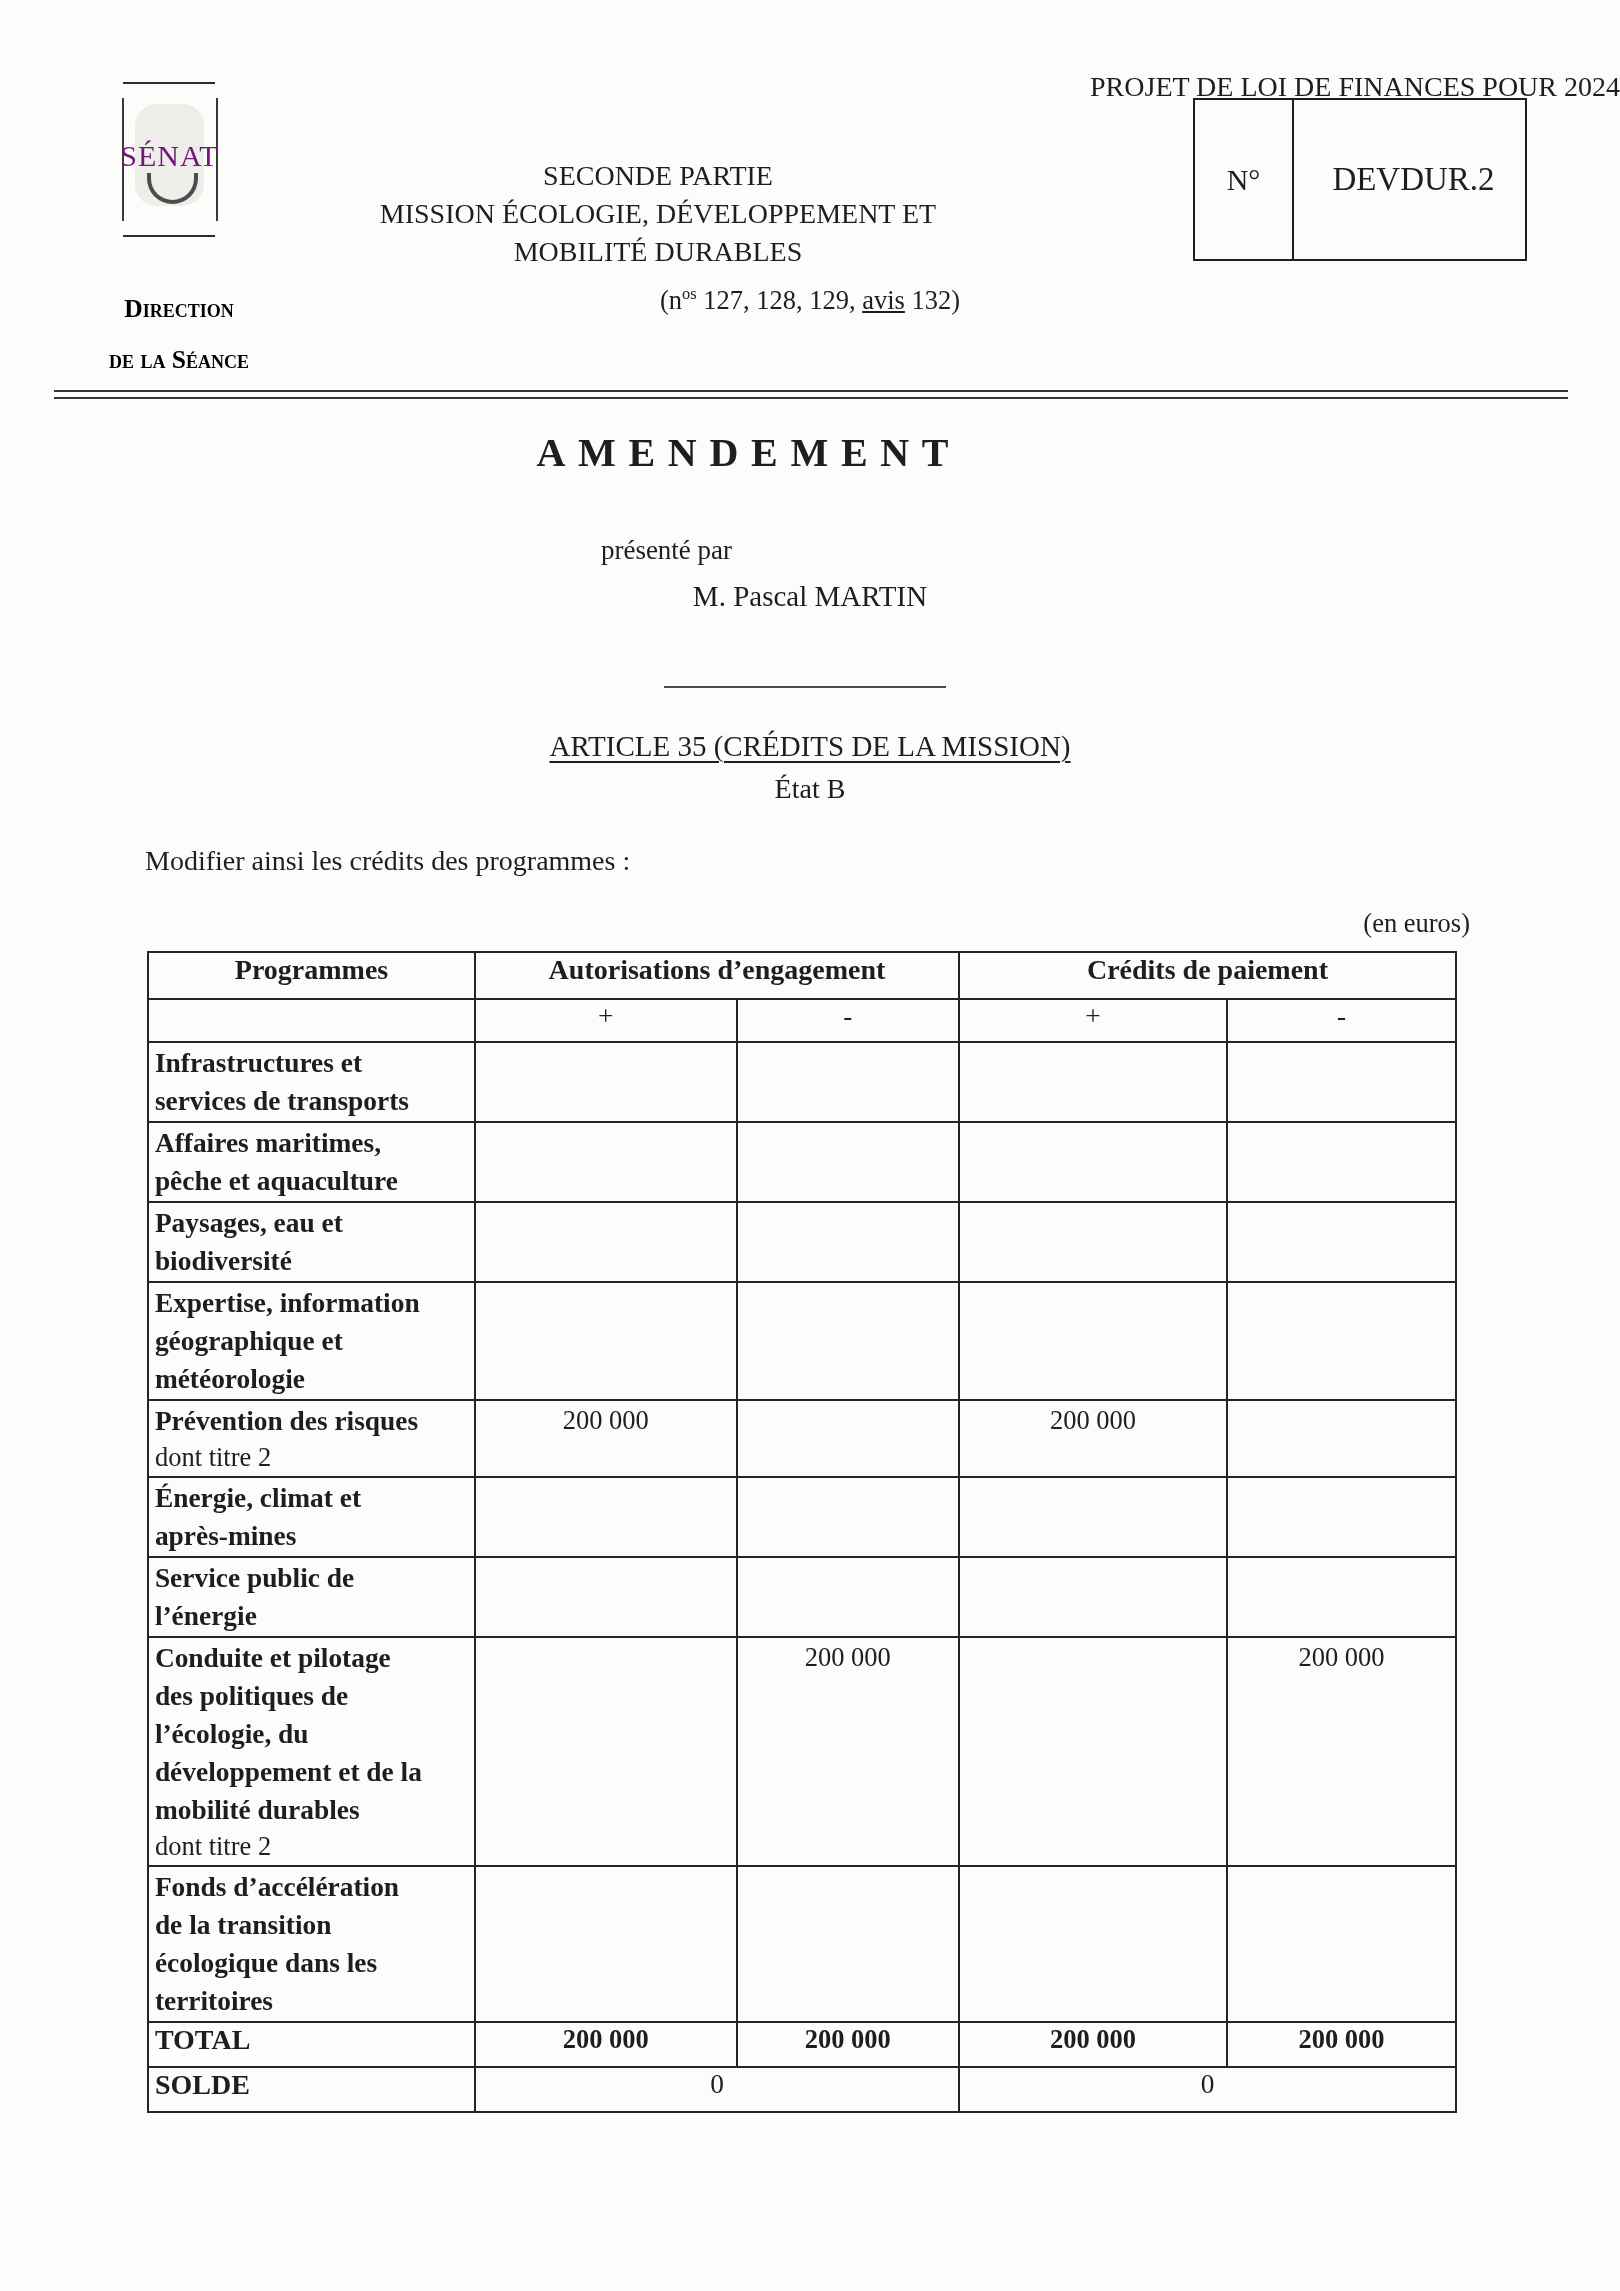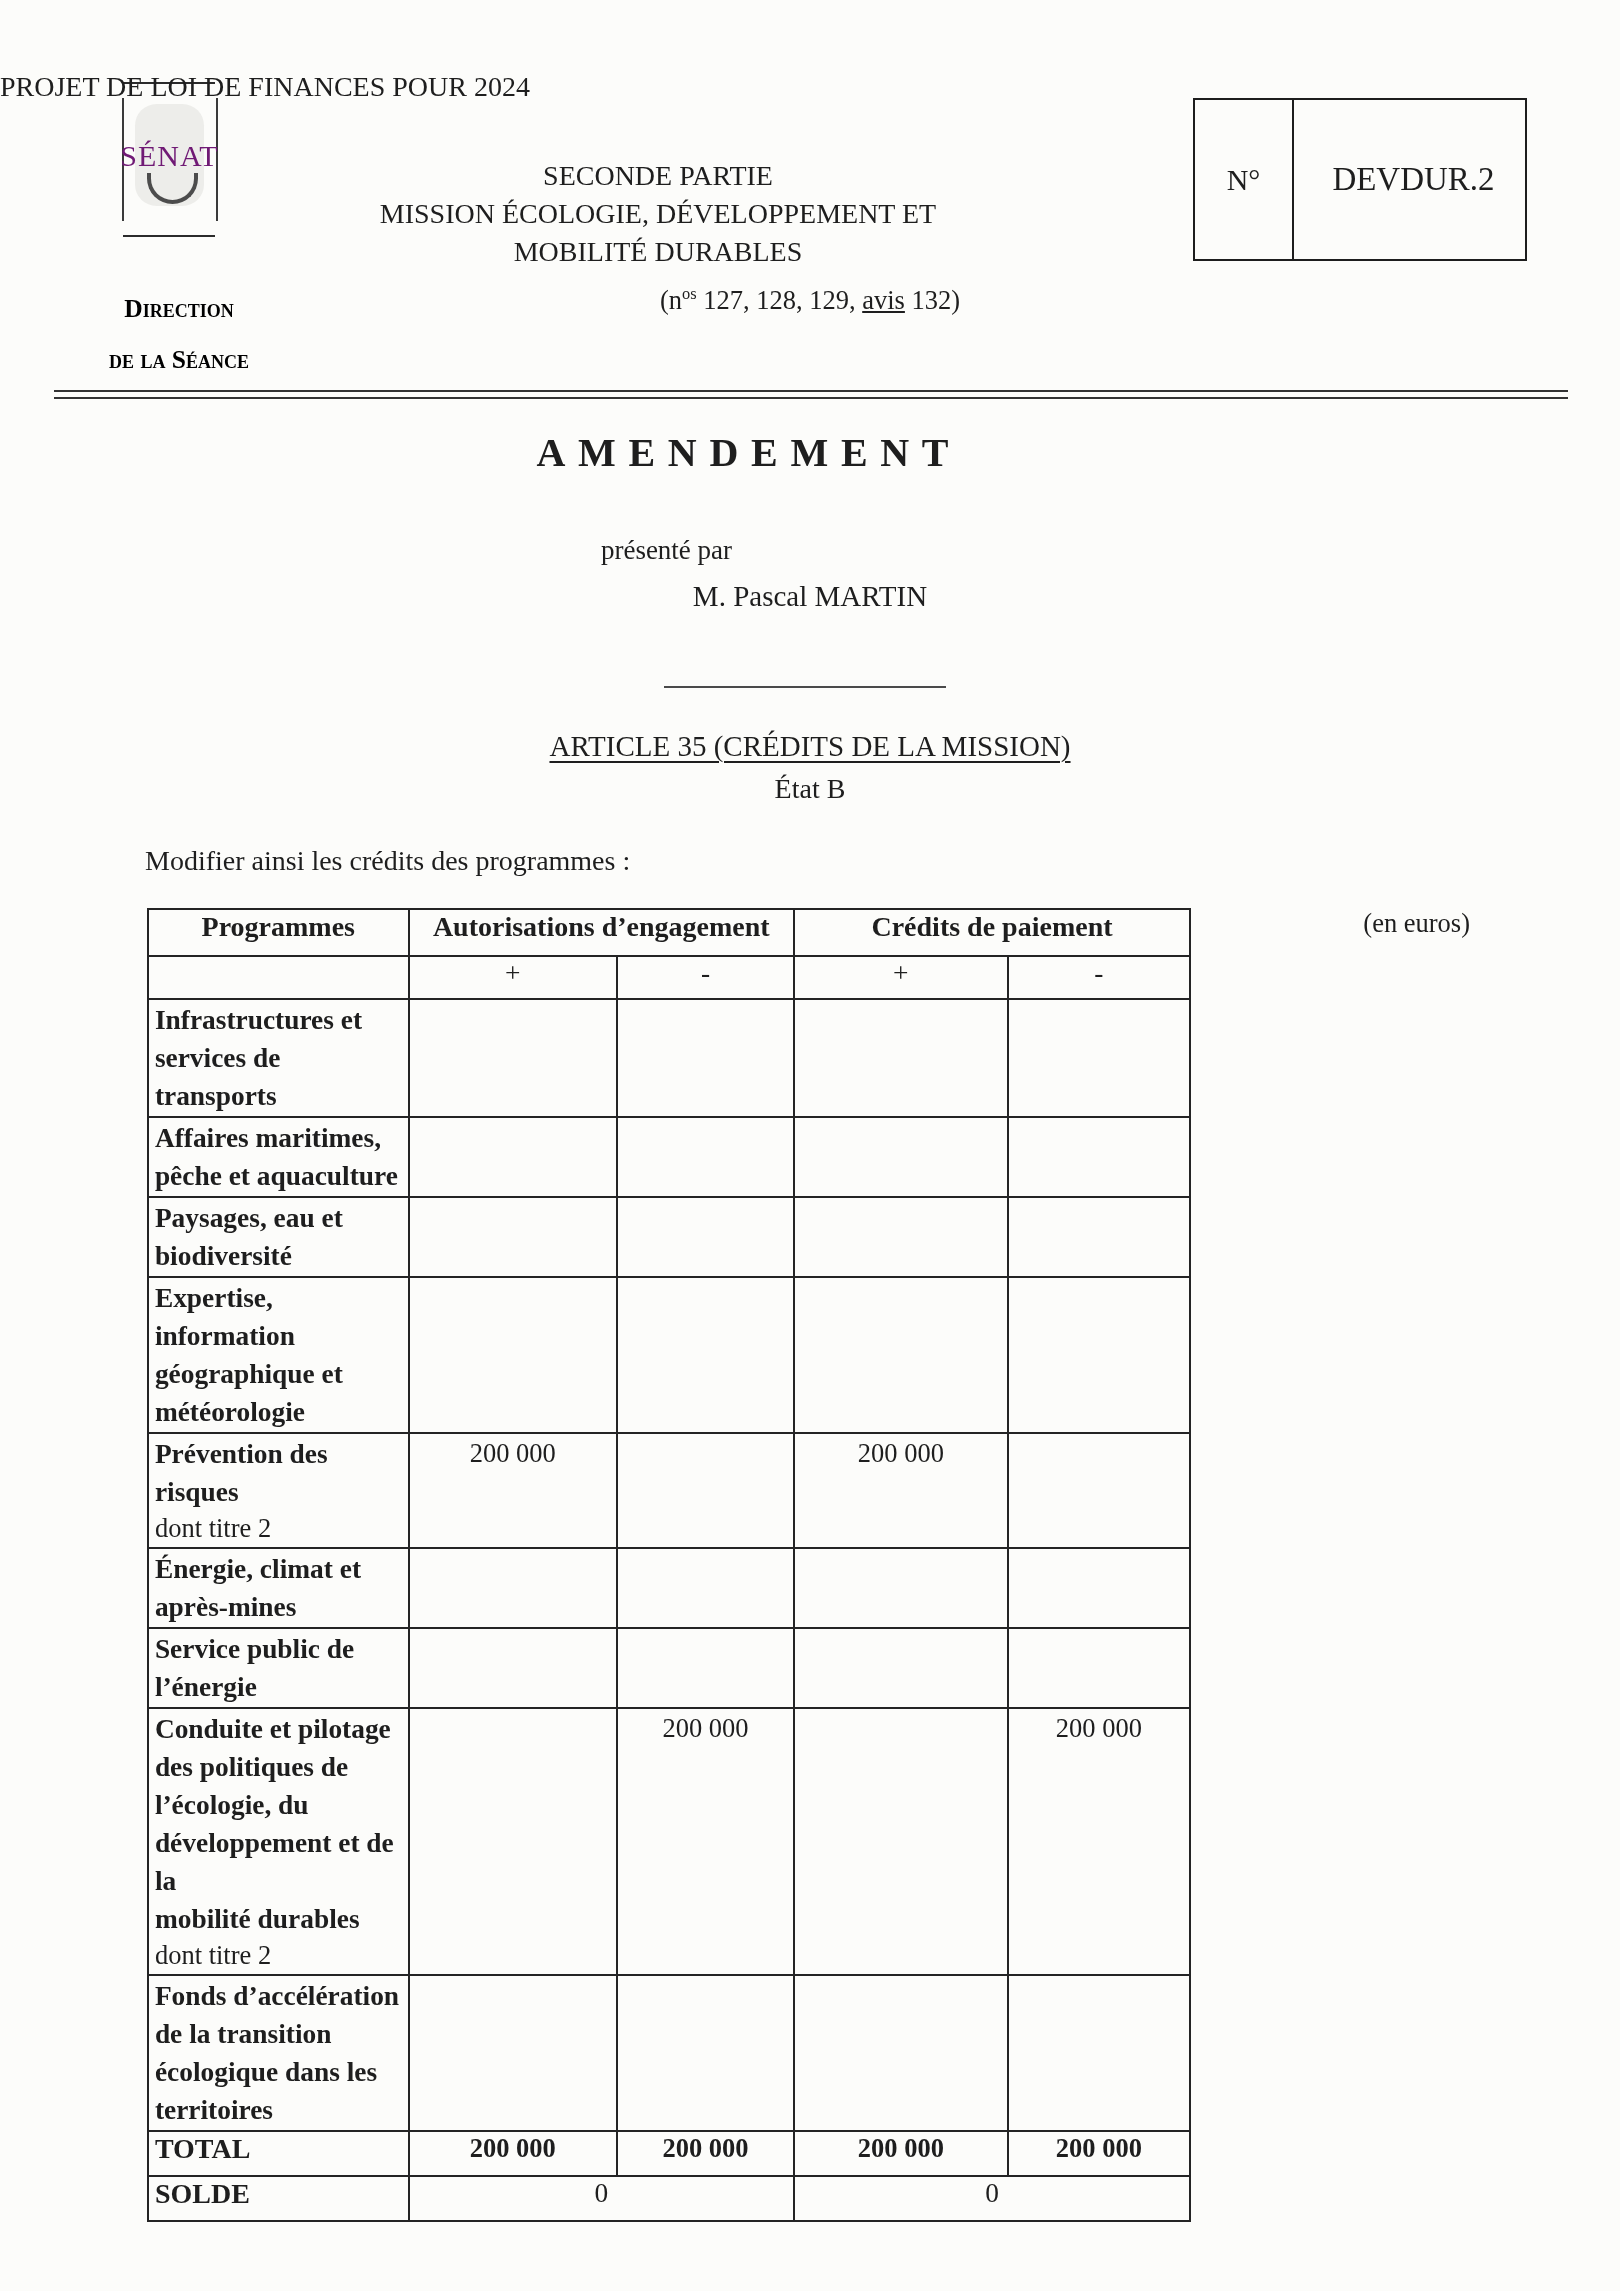--- a/index.html
+++ b/index.html
@@ -22,21 +22,21 @@
   .logo-bar.right{left:120px;}
   .logo-blob{position:absolute;left:39px;top:49px;width:69px;height:102px;background:#ededea;border-radius:21.6px;}
   .logo-text{position:absolute;left:0;top:84px;width:100%;text-align:center;
     font-size:30px;letter-spacing:1px;color:#701a75;font-family:Liberation Serif, serif;}
   .logo-arc{position:absolute;left:51px;top:118px;width:43px;height:26.5px;
     border:4.9px solid #4c4c4c;border-top:none;border-radius:0 0 43px 43px;}
   
   .direction{position:absolute;left:81px;top:294px;width:196px;text-align:center;
     font-variant:small-caps;font-weight:bold;font-size:25.5px;color:#000000;}
   .direction .l2{margin-top:20.6px;}
-  .head-title{position:absolute;left:0;top:71px;width:1620px;text-align:left;font-size:28px;}
+  .head-title{position:absolute;left:0;top:71px;width:1620px;text-align:right;font-size:28px;}
   .head-part{position:absolute;left:0;top:157px;width:1316px;text-align:center;
     font-size:28px;line-height:38px;}
   .head-ref{position:absolute;left:0;top:284px;width:1620px;text-align:center;font-size:26.5px;}
   .head-ref sup{font-size:0.62em;}
   .u{text-decoration:underline;}
   .num-box{position:absolute;left:1193px;top:98px;width:330px;height:159px;
     border:2.9px solid #1d1d1d;display:flex;background:#fcfcfa;}
   .num-label{width:97px;border-right:2.9px solid #1d1d1d;display:flex;align-items:center;
     justify-content:center;font-size:30px;}
   .num-value{flex:1;display:flex;align-items:center;justify-content:center;font-size:33px;padding-left:8px;}
@@ -47,21 +47,21 @@
     font-size:40px;font-weight:bold;letter-spacing:12.7px;text-indent:12.7px;}
   .presente{position:absolute;left:0;top:535px;width:1333px;text-align:center;font-size:27px;}
   .author{position:absolute;left:0;top:580px;width:1620px;text-align:center;font-size:29px;}
   .short-rule{position:absolute;left:664px;top:686px;width:282px;border-top:2px solid #4a4a4a;}
   .article{position:absolute;left:0;top:730px;width:1620px;text-align:center;font-size:29px;
     text-decoration:underline;text-decoration-thickness:2px;text-underline-offset:4.9px;}
   .etat{position:absolute;left:0;top:773px;width:1620px;text-align:center;font-size:28px;}
   .instruction{position:absolute;left:145px;top:845px;font-size:28px;}
   .euros{position:absolute;left:1078px;top:908px;width:392px;text-align:right;font-size:26.5px;}
   
-  .credits{position:absolute;left:147px;top:908px;width:1044px;
+  .credits{position:absolute;left:147px;top:951px;width:1310px;
     border-collapse:collapse;table-layout:fixed;border:2.9px solid #1b1b1b;}
   .credits th,.credits td{border:2px solid #242424;padding:1px 5.9px;vertical-align:top;}
   .th-prog{font-size:28px;font-weight:bold;text-align:center;vertical-align:middle;height:43px;}
   .th-group{font-size:28px;font-weight:bold;text-align:center;vertical-align:middle;height:43px;border-radius:17px;}
   .th-sign{font-size:27.4px;font-weight:normal;text-align:center;vertical-align:middle;height:39px;}
   .prog-name{font-size:27.4px;font-weight:bold;line-height:38px;white-space:pre-line;}
   .prog-note{font-size:26.5px;font-weight:normal;line-height:35px;}
   .val{text-align:center;font-size:26.5px;line-height:37px;padding-top:2.9px;}
   .total-label,.solde-label{font-size:28px;font-weight:bold;vertical-align:middle;height:41px;}
   .total-val{text-align:center;font-size:26.5px;font-weight:bold;vertical-align:middle;}

